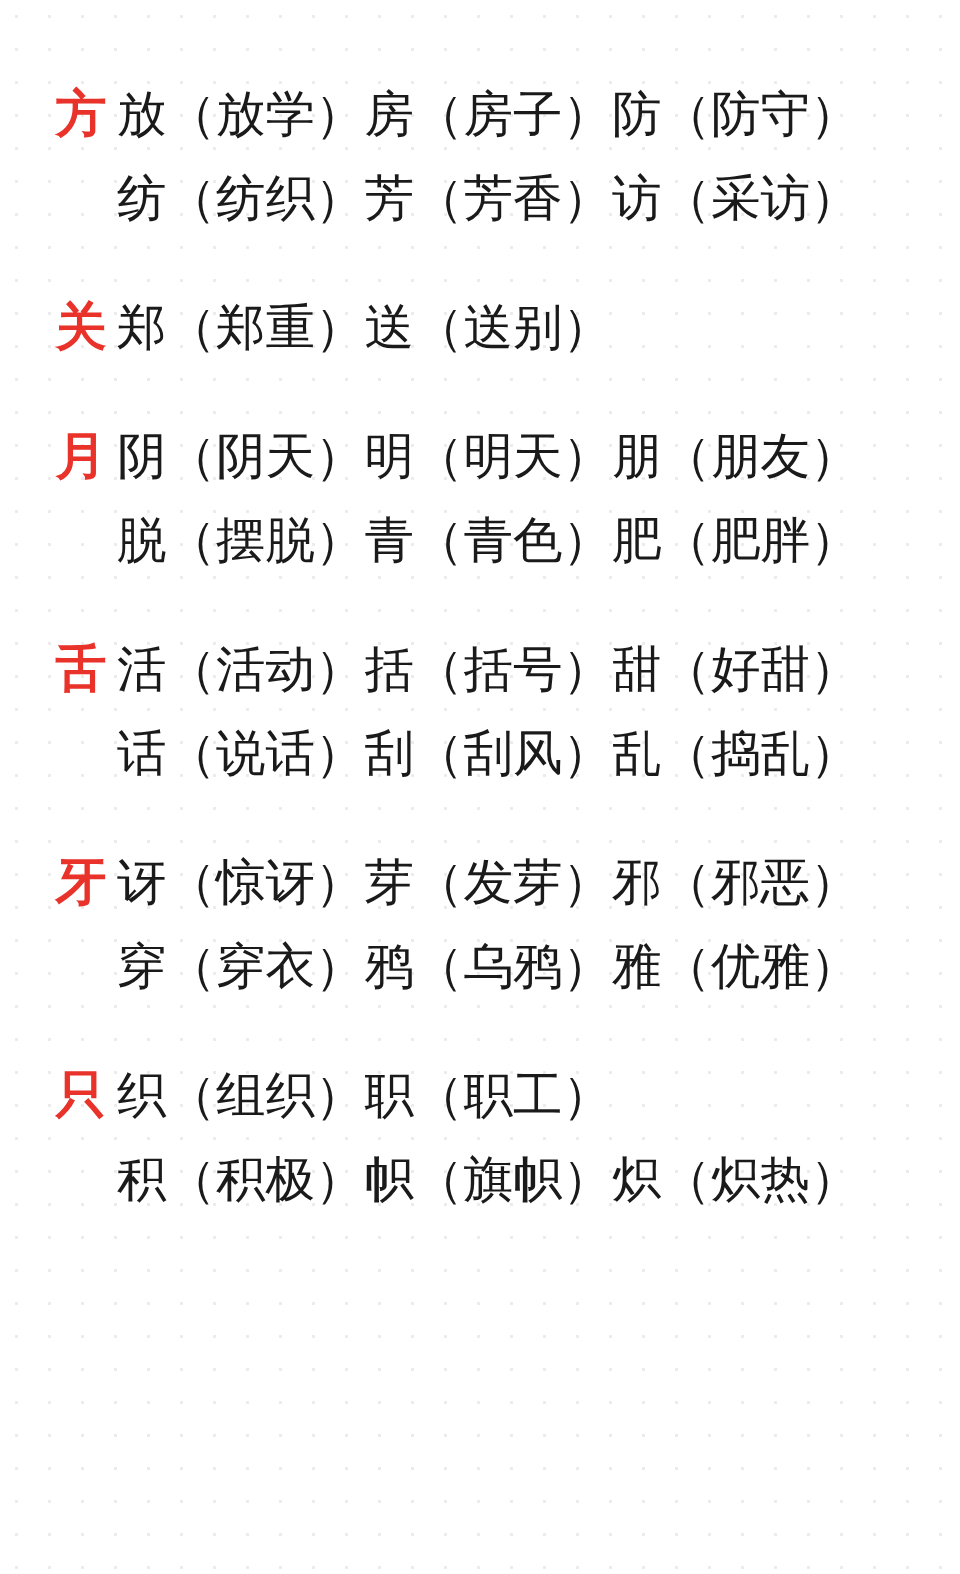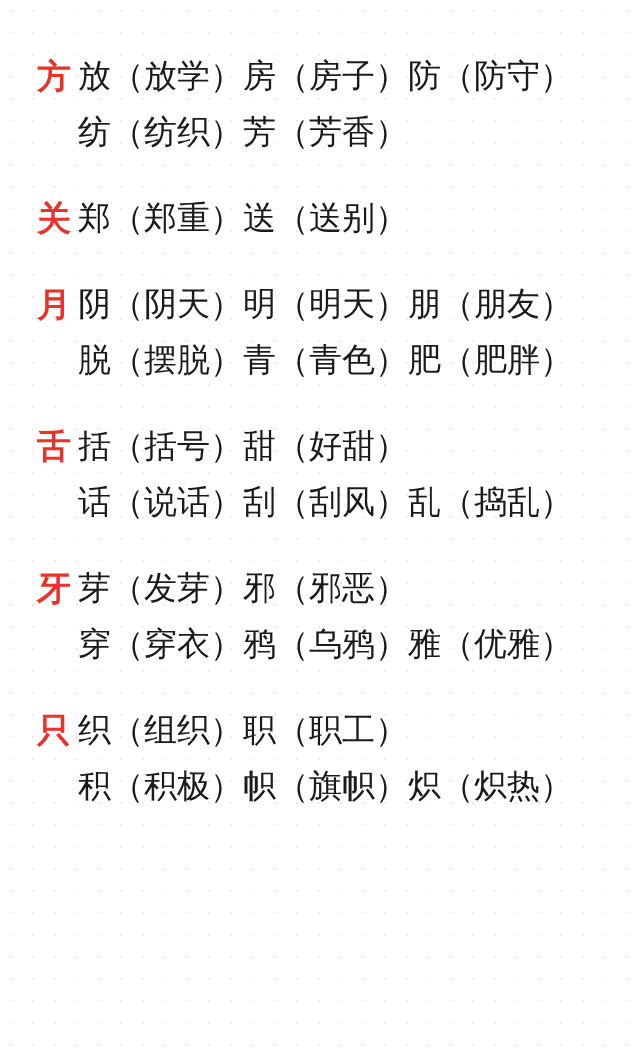--- a/index.html
+++ b/index.html
@@ -82,20 +82,21 @@
         <div class="radical">方</div>
         <div class="rows">
           <div class="row">
             <span class="entry"><span class="word">放</span><span class="term">（放学）</span></span>
             <span class="entry"><span class="word">房</span><span class="term">（房子）</span></span>
             <span class="entry"><span class="word">防</span><span class="term">（防守）</span></span>
           </div>
           <div class="row">
             <span class="entry"><span class="word">纺</span><span class="term">（纺织）</span></span>
             <span class="entry"><span class="word">芳</span><span class="term">（芳香）</span></span>
+            <span class="entry"><span class="word">访</span><span class="term">（采访）</span></span>
           </div>
         </div>
       </div>
       <div class="group">
         <div class="radical">关</div>
         <div class="rows">
           <div class="row">
             <span class="entry"><span class="word">郑</span><span class="term">（郑重）</span></span>
             <span class="entry"><span class="word">送</span><span class="term">（送别）</span></span>
           </div>
@@ -113,34 +114,36 @@
             <span class="entry"><span class="word">脱</span><span class="term">（摆脱）</span></span>
             <span class="entry"><span class="word">青</span><span class="term">（青色）</span></span>
             <span class="entry"><span class="word">肥</span><span class="term">（肥胖）</span></span>
           </div>
         </div>
       </div>
       <div class="group">
         <div class="radical">舌</div>
         <div class="rows">
           <div class="row">
+            <span class="entry"><span class="word">活</span><span class="term">（活动）</span></span>
             <span class="entry"><span class="word">括</span><span class="term">（括号）</span></span>
             <span class="entry"><span class="word">甜</span><span class="term">（好甜）</span></span>
           </div>
           <div class="row">
             <span class="entry"><span class="word">话</span><span class="term">（说话）</span></span>
             <span class="entry"><span class="word">刮</span><span class="term">（刮风）</span></span>
             <span class="entry"><span class="word">乱</span><span class="term">（捣乱）</span></span>
           </div>
         </div>
       </div>
       <div class="group">
         <div class="radical">牙</div>
         <div class="rows">
           <div class="row">
+            <span class="entry"><span class="word">讶</span><span class="term">（惊讶）</span></span>
             <span class="entry"><span class="word">芽</span><span class="term">（发芽）</span></span>
             <span class="entry"><span class="word">邪</span><span class="term">（邪恶）</span></span>
           </div>
           <div class="row">
             <span class="entry"><span class="word">穿</span><span class="term">（穿衣）</span></span>
             <span class="entry"><span class="word">鸦</span><span class="term">（乌鸦）</span></span>
             <span class="entry"><span class="word">雅</span><span class="term">（优雅）</span></span>
           </div>
         </div>
       </div>

